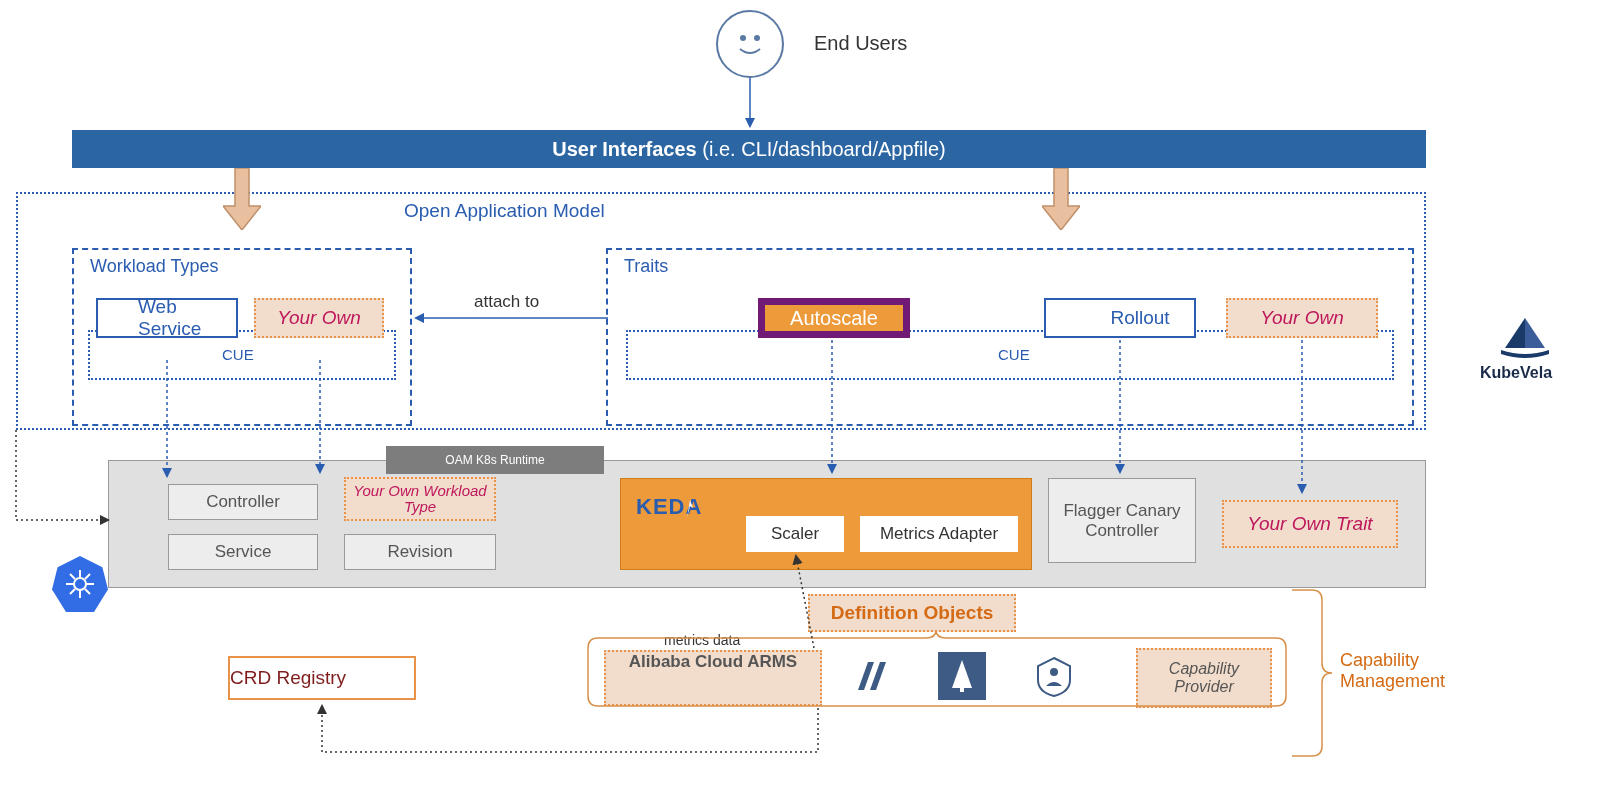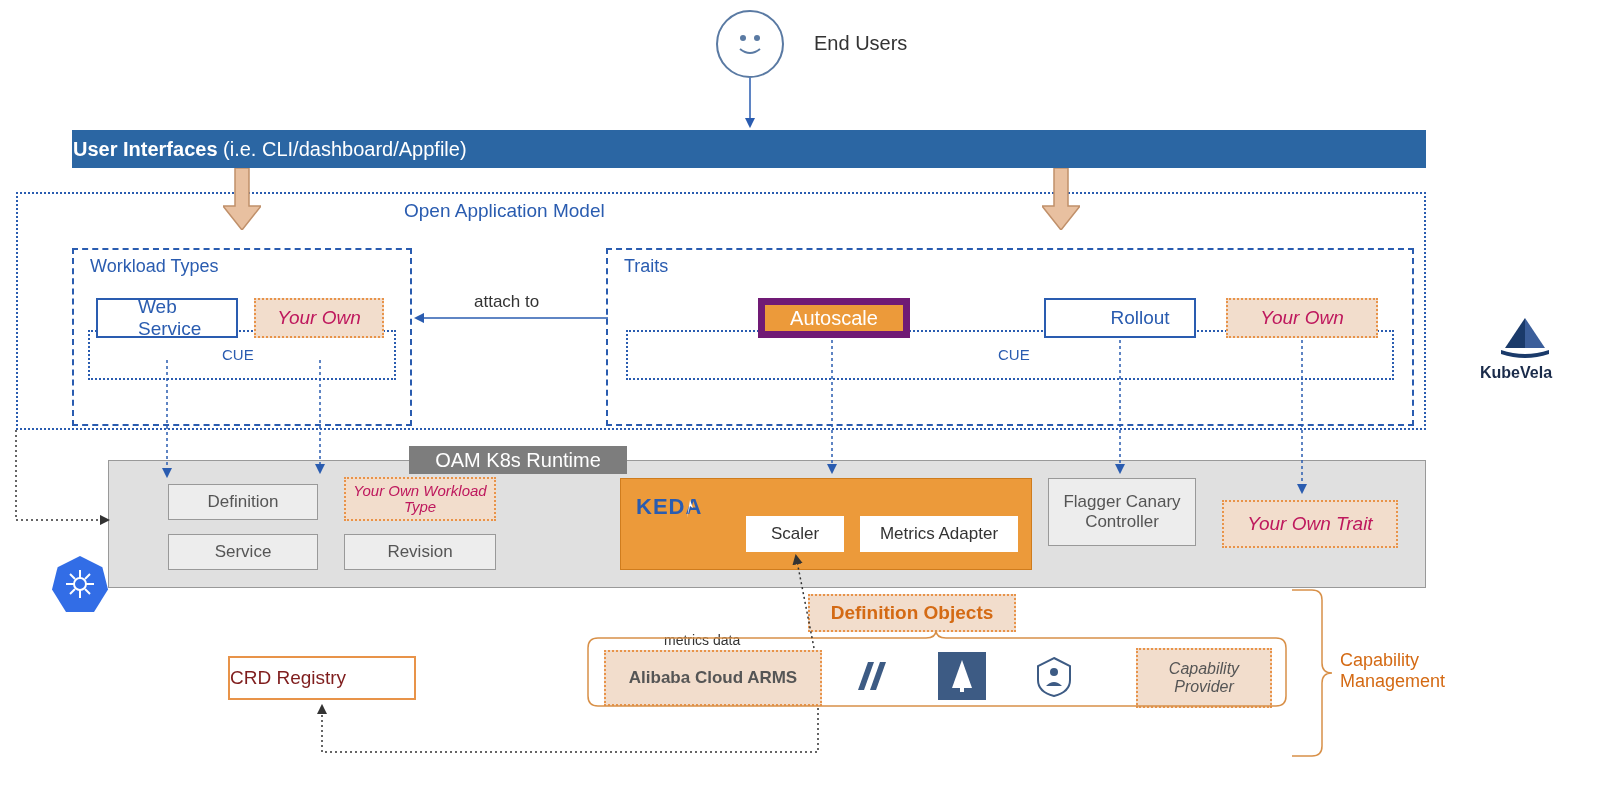--- a/index.html
+++ b/index.html
@@ -13,21 +13,21 @@
   }
   .abs { position: absolute; }
   .face {
     width: 68px; height: 68px; border: 2px solid #5a7aa3; border-radius: 50%;
     display:flex; align-items:center; justify-content:center;
   }
   .face svg { width: 40px; height: 40px; }
   .end-users-label { font-size: 20px; color:#333; }
   .ui-bar {
     background:#2b66a3; color:#fff; border:1px solid #2b66a3;
-    display:flex; align-items:center; 
+    display:flex; align-items:center; justify-content:center;
     font-size: 20px; height: 38px;
   }
   .ui-bar .bold { font-weight: 700; }
   .dotted-blue { border:2px dotted #2a5cb0; }
   .dashed-blue { border:2px dashed #2a5cb0; }
   .box-label { color:#2a5cb0; font-size:18px; position:absolute; top:6px; left:16px; }
   .cue-wrap { border:2px dotted #2a5cb0; position:absolute; }
   .cue-label { position:absolute; font-size:15px; color:#2a5cb0; }
   .card {
     border:1px solid #999; background:#fff; display:flex; align-items:center; justify-content:center;
@@ -39,22 +39,22 @@
     font-style:italic; font-size:19px; display:flex; align-items:center; justify-content:center; height:40px;
   }
   .card-orange-solid {
     background:#ec9a3a; border:7px solid #701a75; color:#fff; font-size:20px;
     display:flex; align-items:center; justify-content:center; height:40px;
   }
   .runtime-banner {
     background:#e0e0e0; border:1px solid #999;
   }
   .runtime-tab {
-    position:absolute; background:#7d7d7d; color:#fff; font-size:20px;
-    display:flex; align-items:center; justify-content:center; height:28px;margin-left:23px;
+    position:absolute; background:#7d7d7d; color:#fff; font-size:12px;
+    display:flex; align-items:center; justify-content:center; height:28px;
   }
   .gray-card {
     background:#ededed; border:1px solid #999; color:#555;
     display:flex; align-items:center; justify-content:center; font-size:17px; height:36px;
   }
   .keda-box {
     background:#ec9a3a; border:1px solid #cf7c1d;
   }
   .keda-inner {
     background:#fff; border:1px solid #fff; display:flex; align-items:center; justify-content:center;
@@ -63,21 +63,21 @@
   .flagger-box {
     background:#ededed; border:1px solid #999; color:#555;
     display:flex; align-items:center; justify-content:center; font-size:17px; text-align:center;
   }
   .def-objects {
     background:#f2ddcc; border:2px dotted #e89349; color:#d46a14; font-weight:700;
     display:flex; align-items:center; justify-content:center; font-size:19px; height:38px;
   }
   .arms-box {
     background:#f2ddcc; border:2px dotted #e89349; color:#555; font-weight:600;
-    display:flex; align-items:center; justify-content:center; font-size:17px; height:56px;
+    display:flex; justify-content:center; font-size:17px; height:56px;
   }
   .cap-provider {
     background:#f2ddcc; border:2px dotted #e89349; color:#555; font-style:italic;
     display:flex; align-items:center; justify-content:center; font-size:16px; text-align:center;
   }
   .crd-box {
     background:#fff; border:2px solid #e89349; color:#7f1d1d;
     display:flex; align-items:center; font-size:19px; height:44px;
   }
   .cap-mgmt { color:#d46a14; font-size:18px; }
@@ -175,21 +175,21 @@
   <line x1="196" y1="2" x2="4" y2="2" stroke="#2a5cb0" stroke-width="1.5" marker-end="url(#arrow-blue)"></line>
 </svg>
 <div class="abs attach-label" style="left:474px; top:292px;">attach to</div>
 
 <div class="abs runtime-banner" style="left:108px; top:460px; width:1318px; height:128px;"></div>
 <div class="abs runtime-tab" style="left:386px; top:446px; width:218px;">
     <span>OAM K8s Runtime</span>
   </div>
 
 <div class="abs gray-card" style="left:168px; top:484px; width:150px;">
-    <span>Definition</span>
+    <span>Controller</span>
   </div>
 <div class="abs gray-card" style="left:168px; top:534px; width:150px;">
     <span>Service</span>
   </div>
 <div class="abs card-orange" style="left:344px; top:477px; width:152px; height:44px; font-size:15px; line-height:1.1; text-align:center;">
     <span>Your Own Workload Type</span>
   </div>
 <div class="abs gray-card" style="left:344px; top:534px; width:152px;">
     <span>Revision</span>
   </div>
@@ -198,21 +198,21 @@
 <div class="abs keda-text" style="left:636px; top:494px;">KED<span style="display:inline-block;position:relative;">A<svg style="position:absolute;left:-2px;top:6px;width:14px;height:18px" viewBox="0 0 14 18">
         <path d="M7 0 L10 8 L7 6 L4 18 Z" fill="#fff"></path>
       </svg></span></div>
 <div class="abs keda-inner" style="left:746px; top:516px; width:98px;">
     <span>Scaler</span>
   </div>
 <div class="abs keda-inner" style="left:860px; top:516px; width:158px;">
     <span>Metrics Adapter</span>
   </div>
 
-<div class="abs flagger-box" style="left:1048px; top:478px; width:148px; height:68px;">
+<div class="abs flagger-box" style="left:1048px; top:478px; width:148px; height:85px;">
     <span>Flagger Canary Controller</span>
   </div>
 <div class="abs card-orange" style="left:1222px; top:500px; width:176px; height:48px;">
     <span>Your Own Trait</span>
   </div>
 
 <div class="abs k8s-wheel" style="left:52px; top:556px;">
   <svg viewBox="0 0 34 34">
       <circle cx="17" cy="17" r="6" fill="none" stroke="#fff" stroke-width="2"></circle>
   <g stroke="#fff" stroke-width="2">

